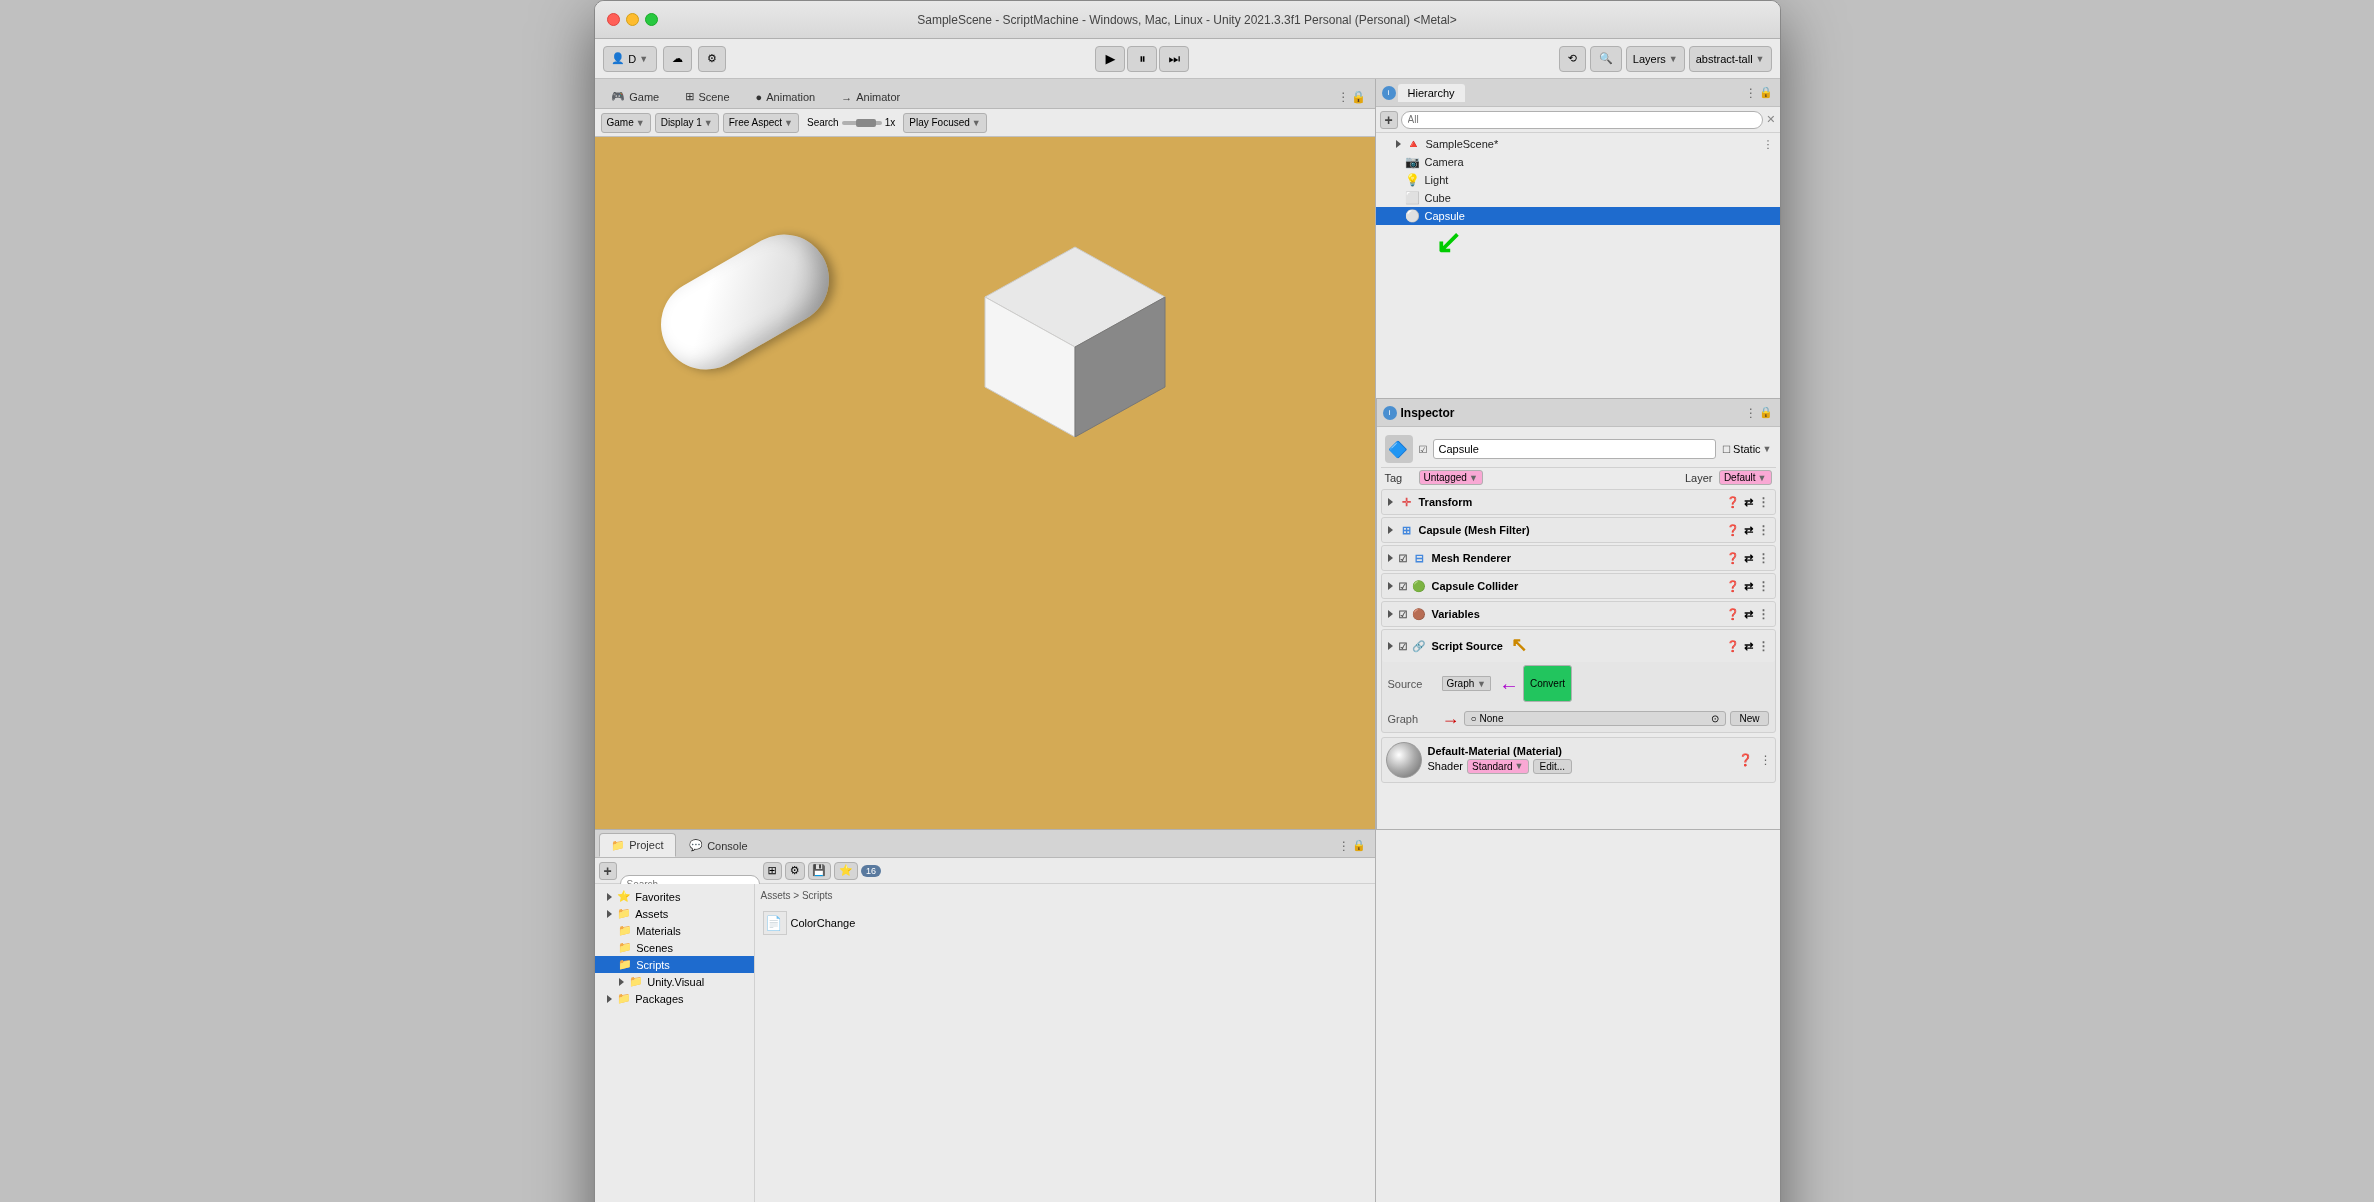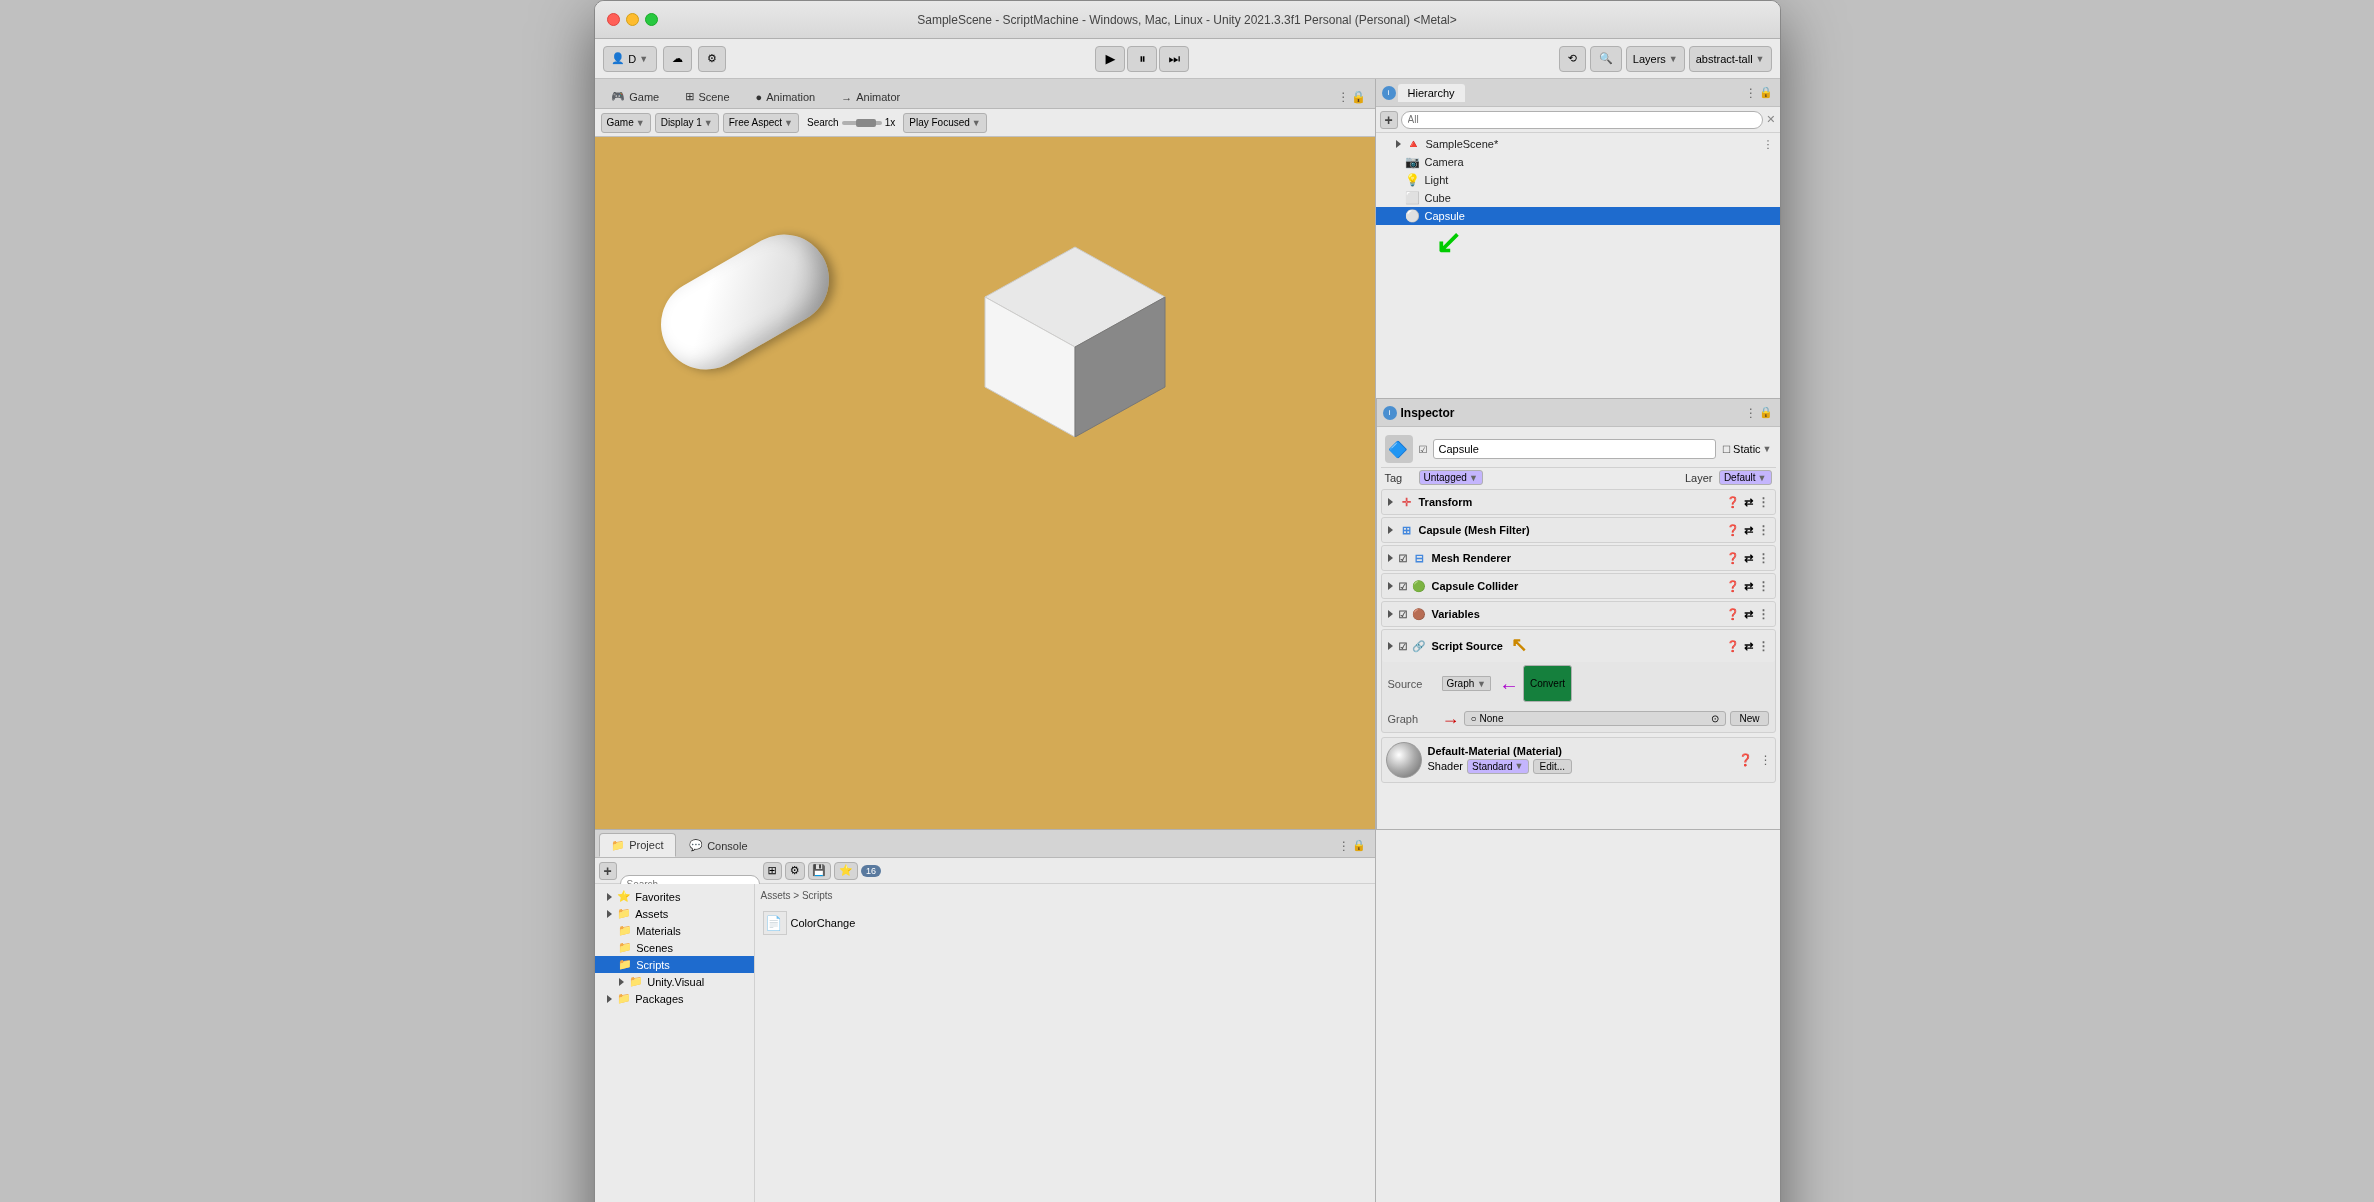--- a/index.html
+++ b/index.html
@@ -402,21 +402,21 @@
     }
     .insp-row {
       display: flex;
       align-items: center;
       padding: 2px 4px;
       gap: 4px;
       font-size: 11px;
     }
     .insp-label { color: #333; min-width: 30px; }
     .insp-dropdown {
-      background: #c4b5fd;
+      background: #f9a8d4;
       border: 1px solid #b0b0b0;
       border-radius: 3px;
       padding: 1px 4px;
       font-size: 10px;
       cursor: pointer;
       display: flex;
       align-items: center;
       gap: 2px;
     }
     
@@ -468,21 +468,21 @@
     .sm-source-label { color: #555; min-width: 50px; }
     .sm-dropdown {
       background: #d5d5d5;
       border: 1px solid #b0b0b0;
       border-radius: 1px;
       padding: 1px 4px;
       font-size: 10px;
       cursor: pointer;
     }
     .sm-convert-btn {
-      background: #15803d;
+      background: #22c55e;
       border: 1px solid #b0b0b0;
       border-radius: 3px;
       padding: 12px 6px;
       font-size: 10px;
       cursor: pointer;
     }
     .sm-graph-row {
       display: flex;
       align-items: center;
       padding: 3px 6px;

